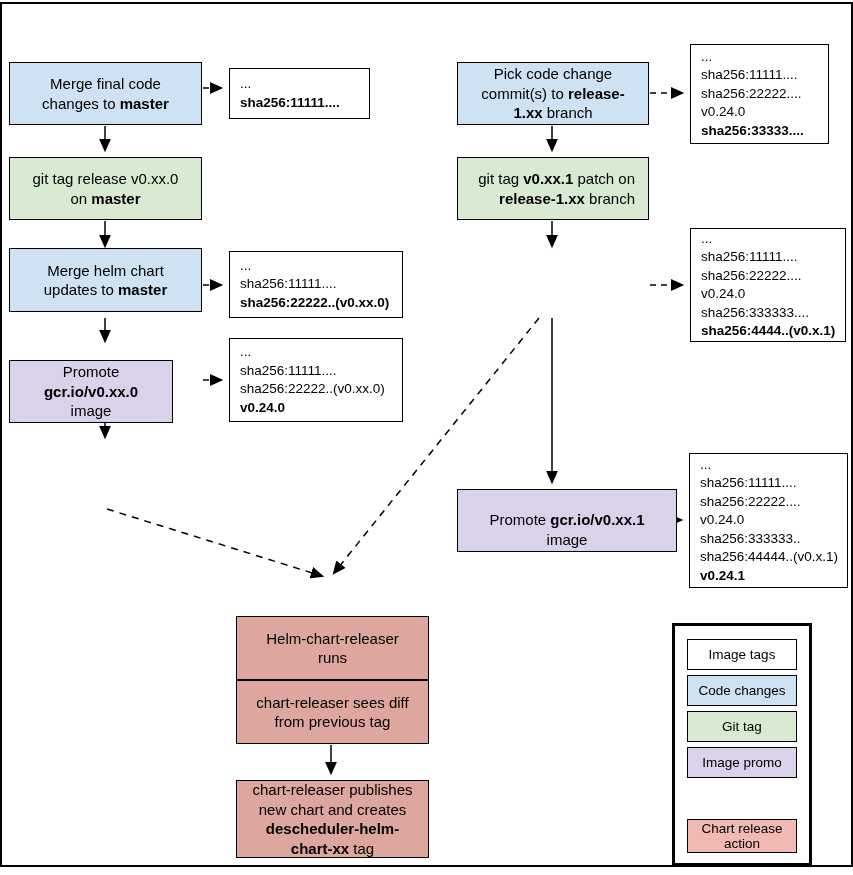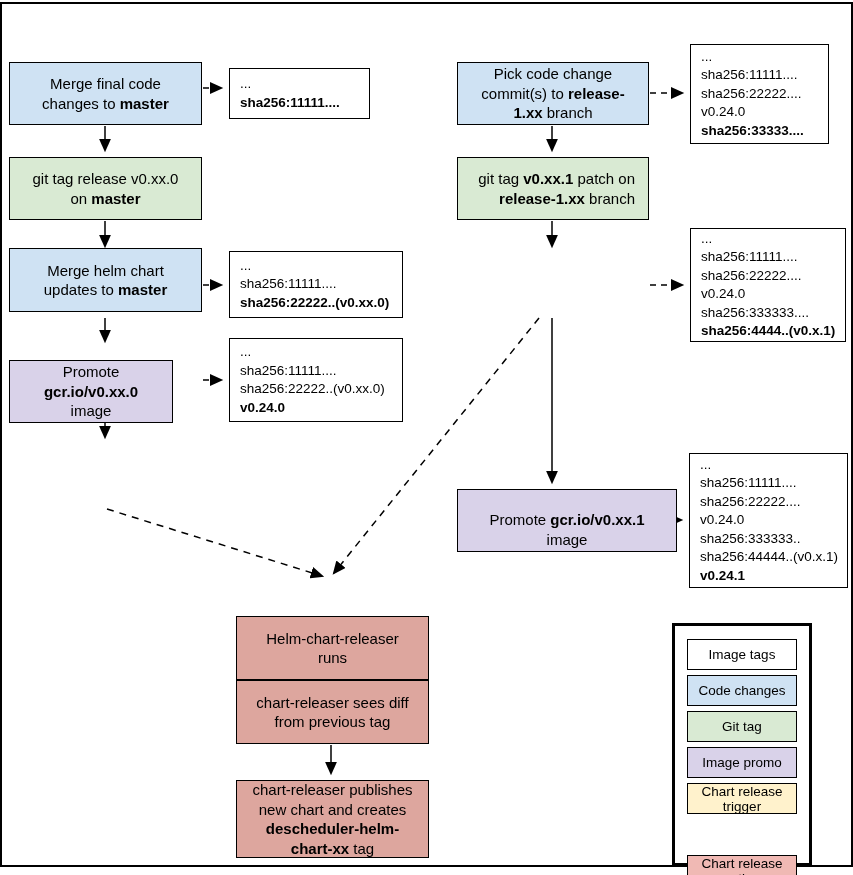--- a/index.html
+++ b/index.html
@@ -143,16 +143,15 @@
     </div>
   <div class="box" style="left: 236px; top: 780px; width: 193px; height: 78px; background: rgb(221, 166, 158);">
       <div><span class="seg">chart-releaser publishes new chart and creates </span><span class="seg b">descheduler-helm-chart-xx</span><span class="seg"> tag</span></div>
     </div>
 
   <div class="legend">
     <div class="legend-item" style="background: rgb(255, 255, 255);">Image tags</div>
     <div class="legend-item" style="background: rgb(207, 226, 243);">Code changes</div>
     <div class="legend-item" style="background: rgb(217, 234, 211);">Git tag</div>
     <div class="legend-item" style="background: rgb(217, 210, 233);">Image promo</div>
-    <div class="legend-item" style="background: rgb(255, 242, 204);">Chart release trigger</div>
     <div class="legend-item" style="background: rgb(240, 185, 180); margin-top: 36px;">Chart release action</div>
   </div>
 </div>
 
 </body></html>

